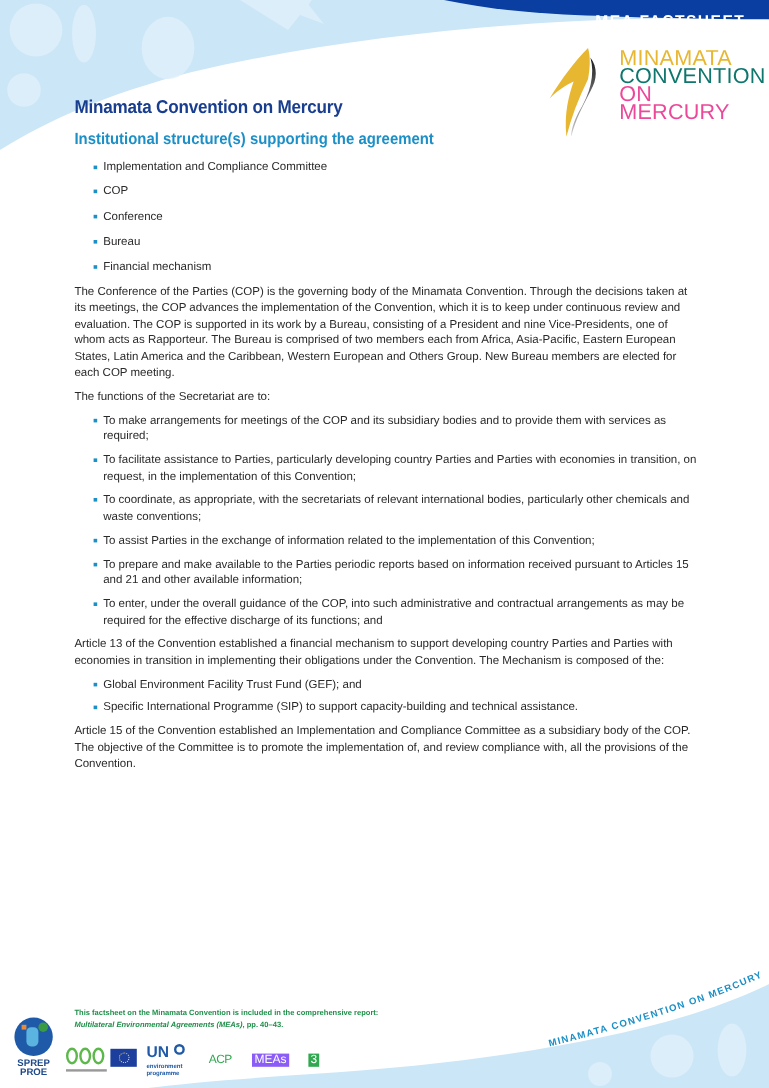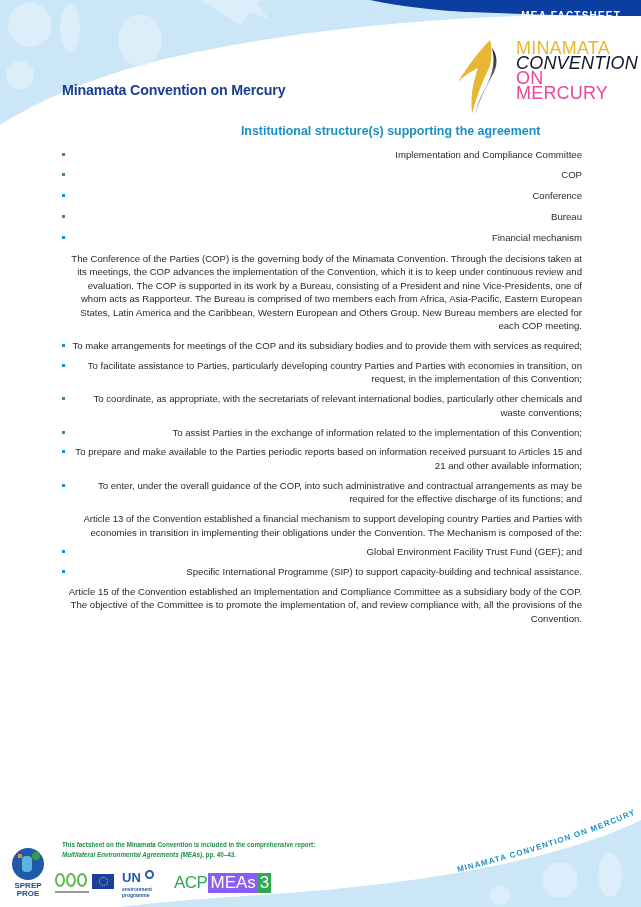--- a/index.html
+++ b/index.html
@@ -4,39 +4,39 @@
 <style>
   * { box-sizing: border-box; margin: 0; padding: 0; }
   html, body { width: 641px; height: 907px; overflow: hidden; background: #ffffff; }
   body { position: relative; font-family: "Liberation Sans", sans-serif; color: #222; }
 
   .bg-top { position: absolute; left: 0; top: 0; width: 641px; height: 140px; z-index: 0; }
   .bg-bottom { position: absolute; left: 0; top: 800px; width: 641px; height: 107px; z-index: 0; }
 
   .factsheet-label {
     position: absolute; right: 20px; top: 10px; z-index: 2;
-    color: #ffffff; font-weight: bold; font-size: 10px; letter-spacing: 1.2px;
+    color: #ffffff; font-weight: bold; font-size: 13px; letter-spacing: 1.2px;
   }
 
   .logo { position: absolute; left: 456px; top: 38px; width: 180px; height: 76px; z-index: 2; }
   .logo-text { position: absolute; left: 60px; top: 3px; font-size: 18px; line-height: 15px; letter-spacing: 0.2px; }
   .logo-text .l1 { color: #e8b731; display:block; }
-  .logo-text .l2 { color: #0f172a; display:block;font-style:italic; }
+  .logo-text .l2 { color: #0f766e; display:block; }
   .logo-text .l3 { color: #ec4899; display:block; }
 
   .doc-title {
     position: absolute; left: 62px; top: 81px; z-index: 2;
     font-size: 15.5px; font-weight: bold; color: #1a3e8f; letter-spacing: -0.2px;
     transform: scaleX(0.92); transform-origin: left;
   }
 
-  .content { position: absolute; left: 62px; top: 124px; width: 520px; z-index: 2; font-size: 9.6px; line-height: 13.6px; color: #2a2a2a; text-align: right; }
+  .content { position: absolute; left: 62px; top: 109px; width: 520px; z-index: 2; font-size: 9.6px; line-height: 13.6px; color: #2a2a2a; }
   .section-heading { font-size: 13.5px; font-weight: bold; color: #1b8fc6; margin-bottom: 10px; transform: scaleX(0.92); transform-origin: left; white-space: nowrap; }
 
-  ul.blist { list-style: none; }
+  ul.blist { list-style: none; margin-left: 16px; }
   ul.blist li { position: relative; padding-left: 8px; }
   ul.blist li::before { content: ""; position: absolute; left: 0; top: 5px; width: 3px; height: 3px; background: #1b8fc6; }
   ul.short li { margin-bottom: 7.2px; }
   ul.long li { margin-bottom: 6.2px; }
   p.para { margin-bottom: 6px; }
 
   .footer-note {
     position: absolute; left: 62px; top: 840px; z-index: 2;
     font-size: 6.3px; line-height: 10px; color: #1f8f4a; font-weight: bold;
   }
@@ -90,20 +90,21 @@
 
   <ul class="blist short">
     <li>Implementation and Compliance Committee</li>
     <li>COP</li>
     <li>Conference</li>
     <li>Bureau</li>
     <li>Financial mechanism</li>
   </ul>
 
   <p class="para">The Conference of the Parties (COP) is the governing body of the Minamata Convention. Through the decisions taken at its meetings, the COP advances the implementation of the Convention, which it is to keep under continuous review and evaluation. The COP is supported in its work by a Bureau, consisting of a President and nine Vice-Presidents, one of whom acts as Rapporteur. The Bureau is comprised of two members each from Africa, Asia-Pacific, Eastern European States, Latin America and the Caribbean, Western European and Others Group. New Bureau members are elected for each COP meeting.</p>
+  <p class="para">The functions of the Secretariat are to:</p>
 
   <ul class="blist long">
     <li>To make arrangements for meetings of the COP and its subsidiary bodies and to provide them with services as required;</li>
     <li>To facilitate assistance to Parties, particularly developing country Parties and Parties with economies in transition, on request, in the implementation of this Convention;</li>
     <li>To coordinate, as appropriate, with the secretariats of relevant international bodies, particularly other chemicals and waste conventions;</li>
     <li>To assist Parties in the exchange of information related to the implementation of this Convention;</li>
     <li>To prepare and make available to the Parties periodic reports based on information received pursuant to Articles 15 and 21 and other available information;</li>
     <li>To enter, under the overall guidance of the COP, into such administrative and contractual arrangements as may be required for the effective discharge of its functions; and</li>
   </ul>
 
@@ -164,18 +165,18 @@
     <div style="width:9px;height:9px;border:1px dotted #f3d129;border-radius:50%;"></div>
   </div>
 
   <div style="position:absolute;left:112px;top:20px;width:40px;height:34px;">
     <div style="font-size:13px;font-weight:bold;color:#1f5aa8;line-height:13px;display:inline-block;">UN</div>
     <span style="display:inline-block;width:9px;height:9px;border:2px solid #1f5aa8;border-radius:50%;vertical-align:top;margin-top:2px;"></span>
     <div style="font-size:5px;font-weight:bold;color:#1f5aa8;line-height:6px;">environment</div>
     <div style="font-size:5px;font-weight:bold;color:#1f5aa8;line-height:6px;">programme</div>
   </div>
 
-  <div style="position:absolute;left:164px;top:28px;height:14px;display:flex;align-items:center;font-size:17px;">
+  <div style="position:absolute;left:164px;top:28px;height:14px;display:flex;align-items:center;font-size:10px;gap:16px;">
     <span style="color:#2fa84f;letter-spacing:-0.5px;">ACP</span>
     <span style="background:#8b5cf6;color:#fff;padding:0 2px;margin-left:1px;">MEAs</span>
     <span style="background:#2fa84f;color:#fff;padding:0 2px;">3</span>
   </div>
 </div>
 
 </body></html>

